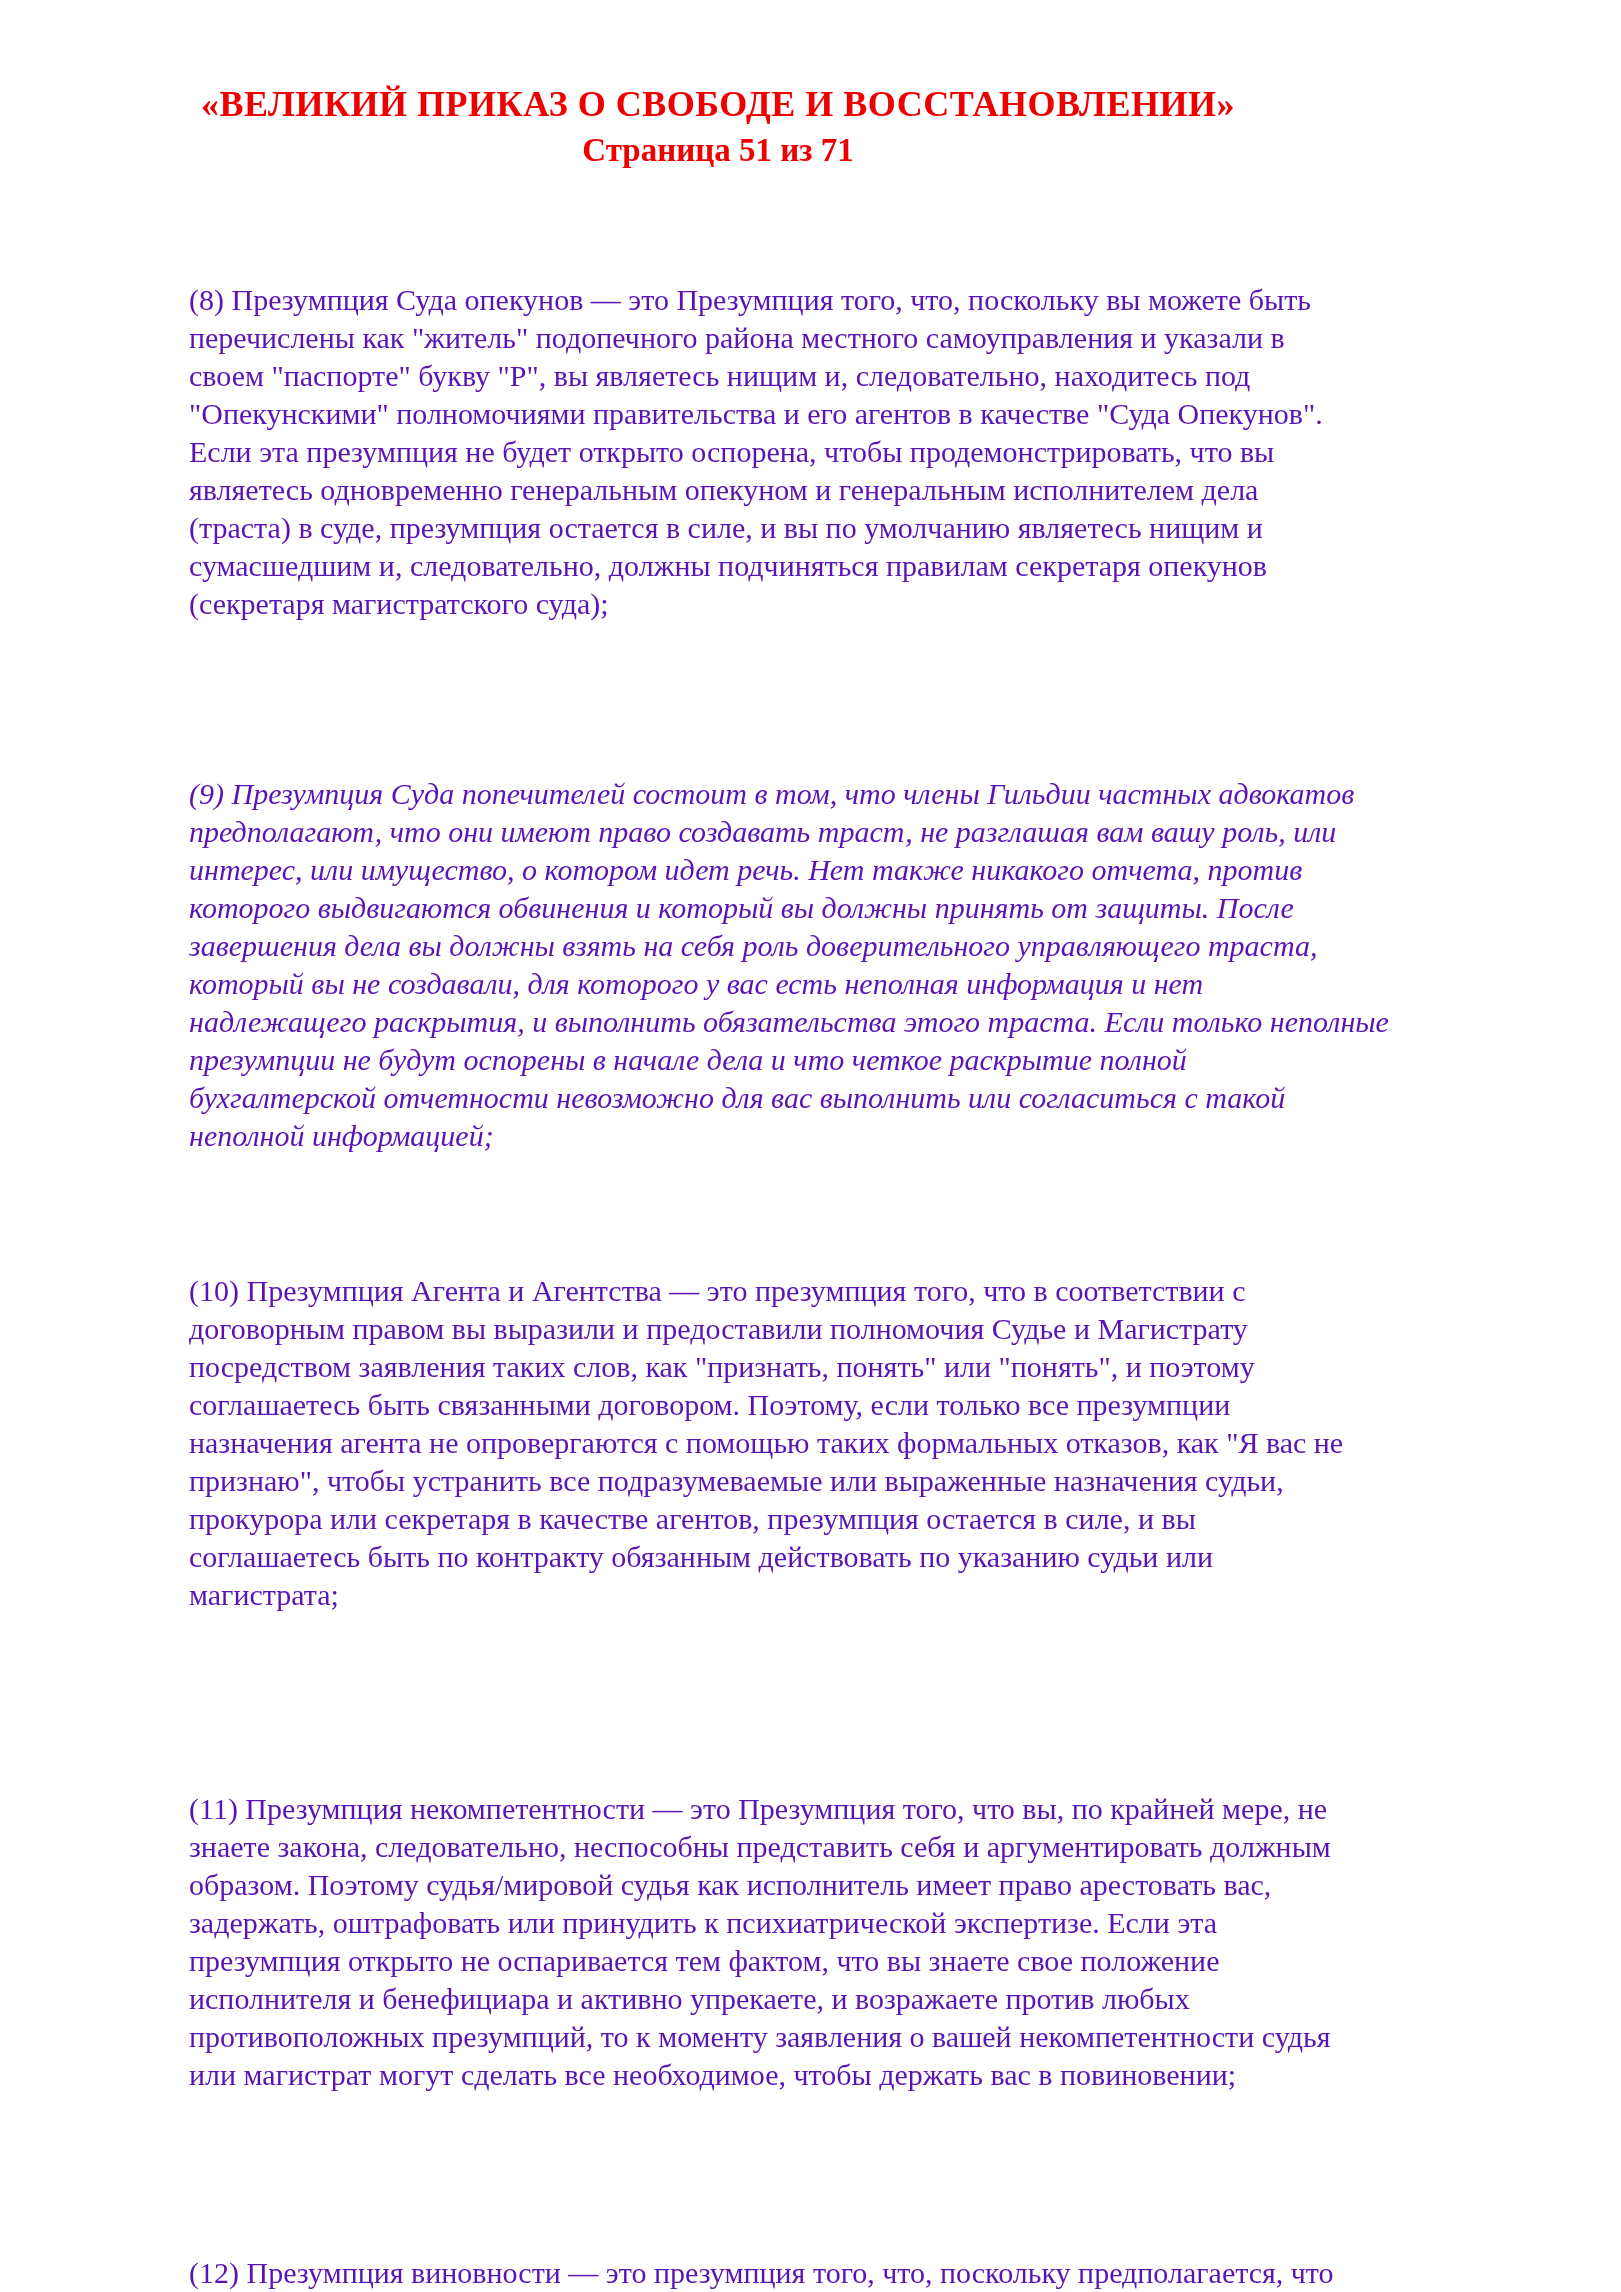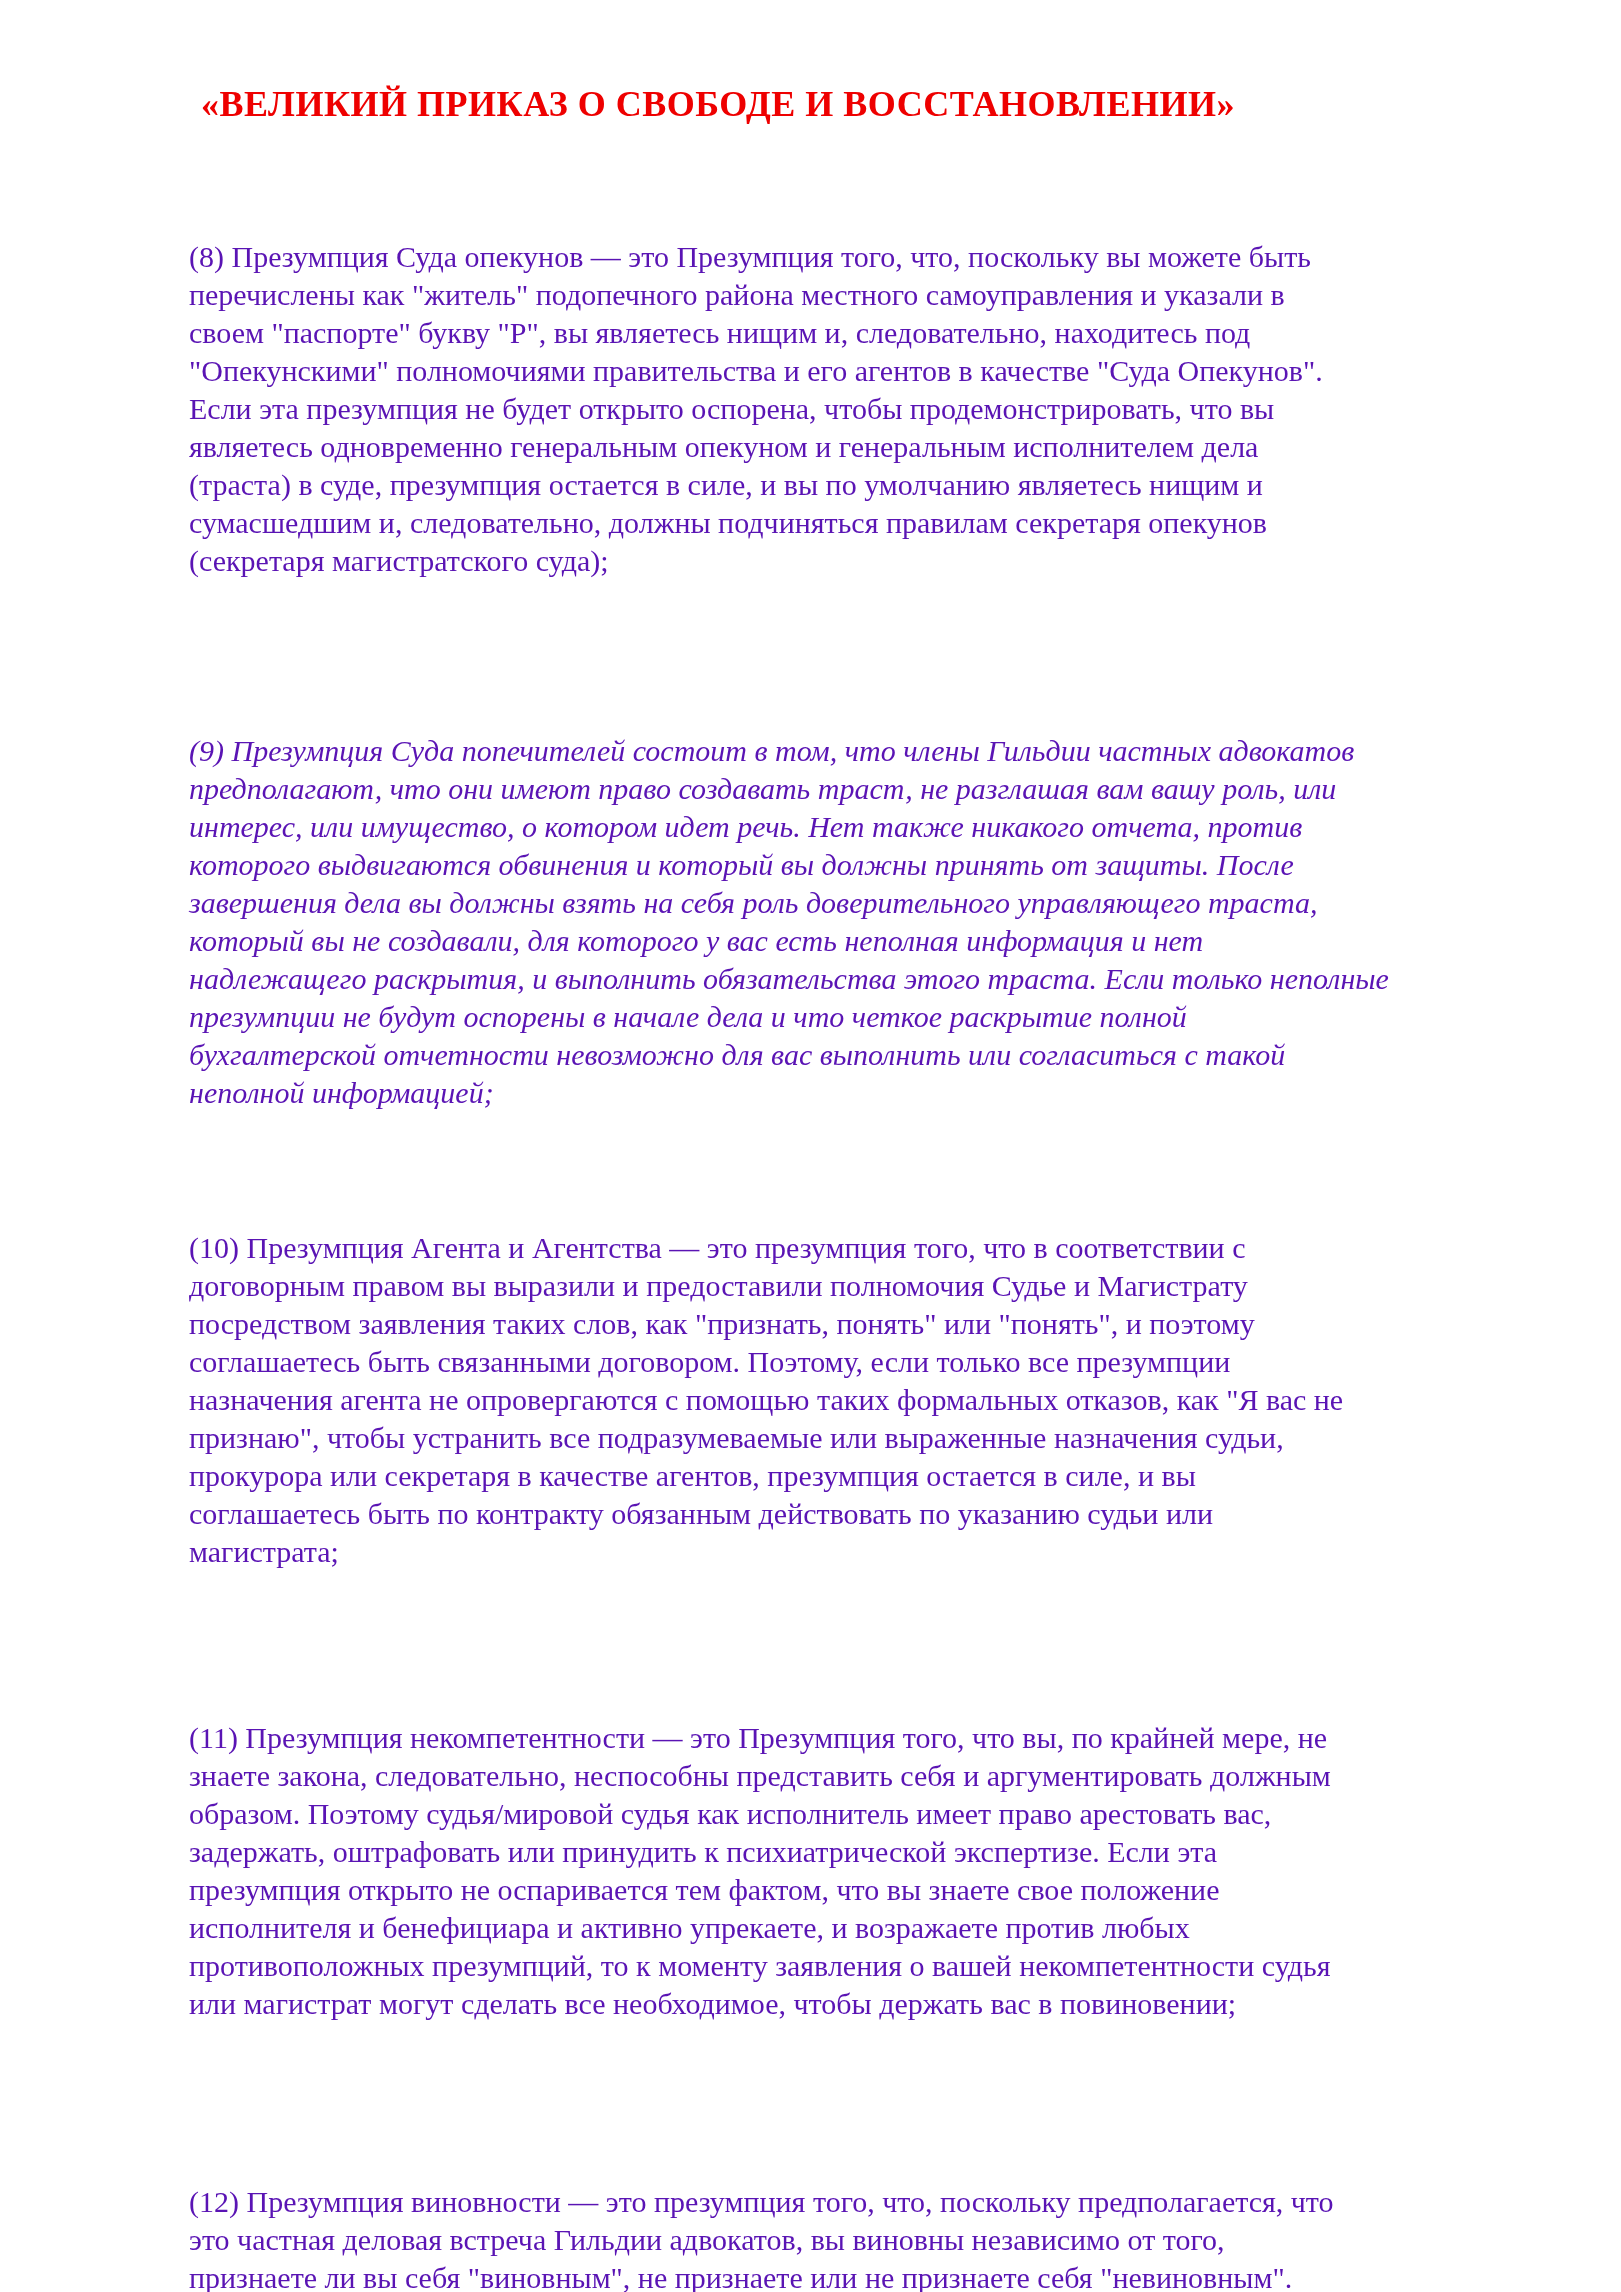--- a/index.html
+++ b/index.html
@@ -38,31 +38,32 @@
     width: 1304px;
     color: #5a14b4;
     font-size: 30px;
     line-height: 38px;
     white-space: pre-wrap;
   }
   .para {
     margin: 0 0 76px 0;
   }
   .para.gap-after-9  { margin-bottom: 41px; font-style: italic; }
-  .para.gap-after-10 { margin-bottom: 72px; }
+  .para.gap-after-10 { margin-bottom: 100px; }
   .para.gap-after-11 { margin-bottom: 84px; }
   .para.last { margin-bottom: 0; }
 </style>
 </head>
 <body>
 
 <div class="page">
 
   <div class="title-block">
     <h1 class="doc-title">«ВЕЛИКИЙ ПРИКАЗ О СВОБОДЕ И ВОССТАНОВЛЕНИИ»</h1>
+    <h2 class="doc-subtitle">Страница 51 из 71</h2>
   </div>
 
   <div class="content">
     <p class="para">(8) Презумпция Суда опекунов — это Презумпция того, что, поскольку вы можете быть
 перечислены как "житель" подопечного района местного самоуправления и указали в
 своем "паспорте" букву "Р", вы являетесь нищим и, следовательно, находитесь под
 "Опекунскими" полномочиями правительства и его агентов в качестве "Суда Опекунов".
 Если эта презумпция не будет открыто оспорена, чтобы продемонстрировать, что вы
 являетесь одновременно генеральным опекуном и генеральным исполнителем дела
 (траста) в суде, презумпция остается в силе, и вы по умолчанию являетесь нищим и

